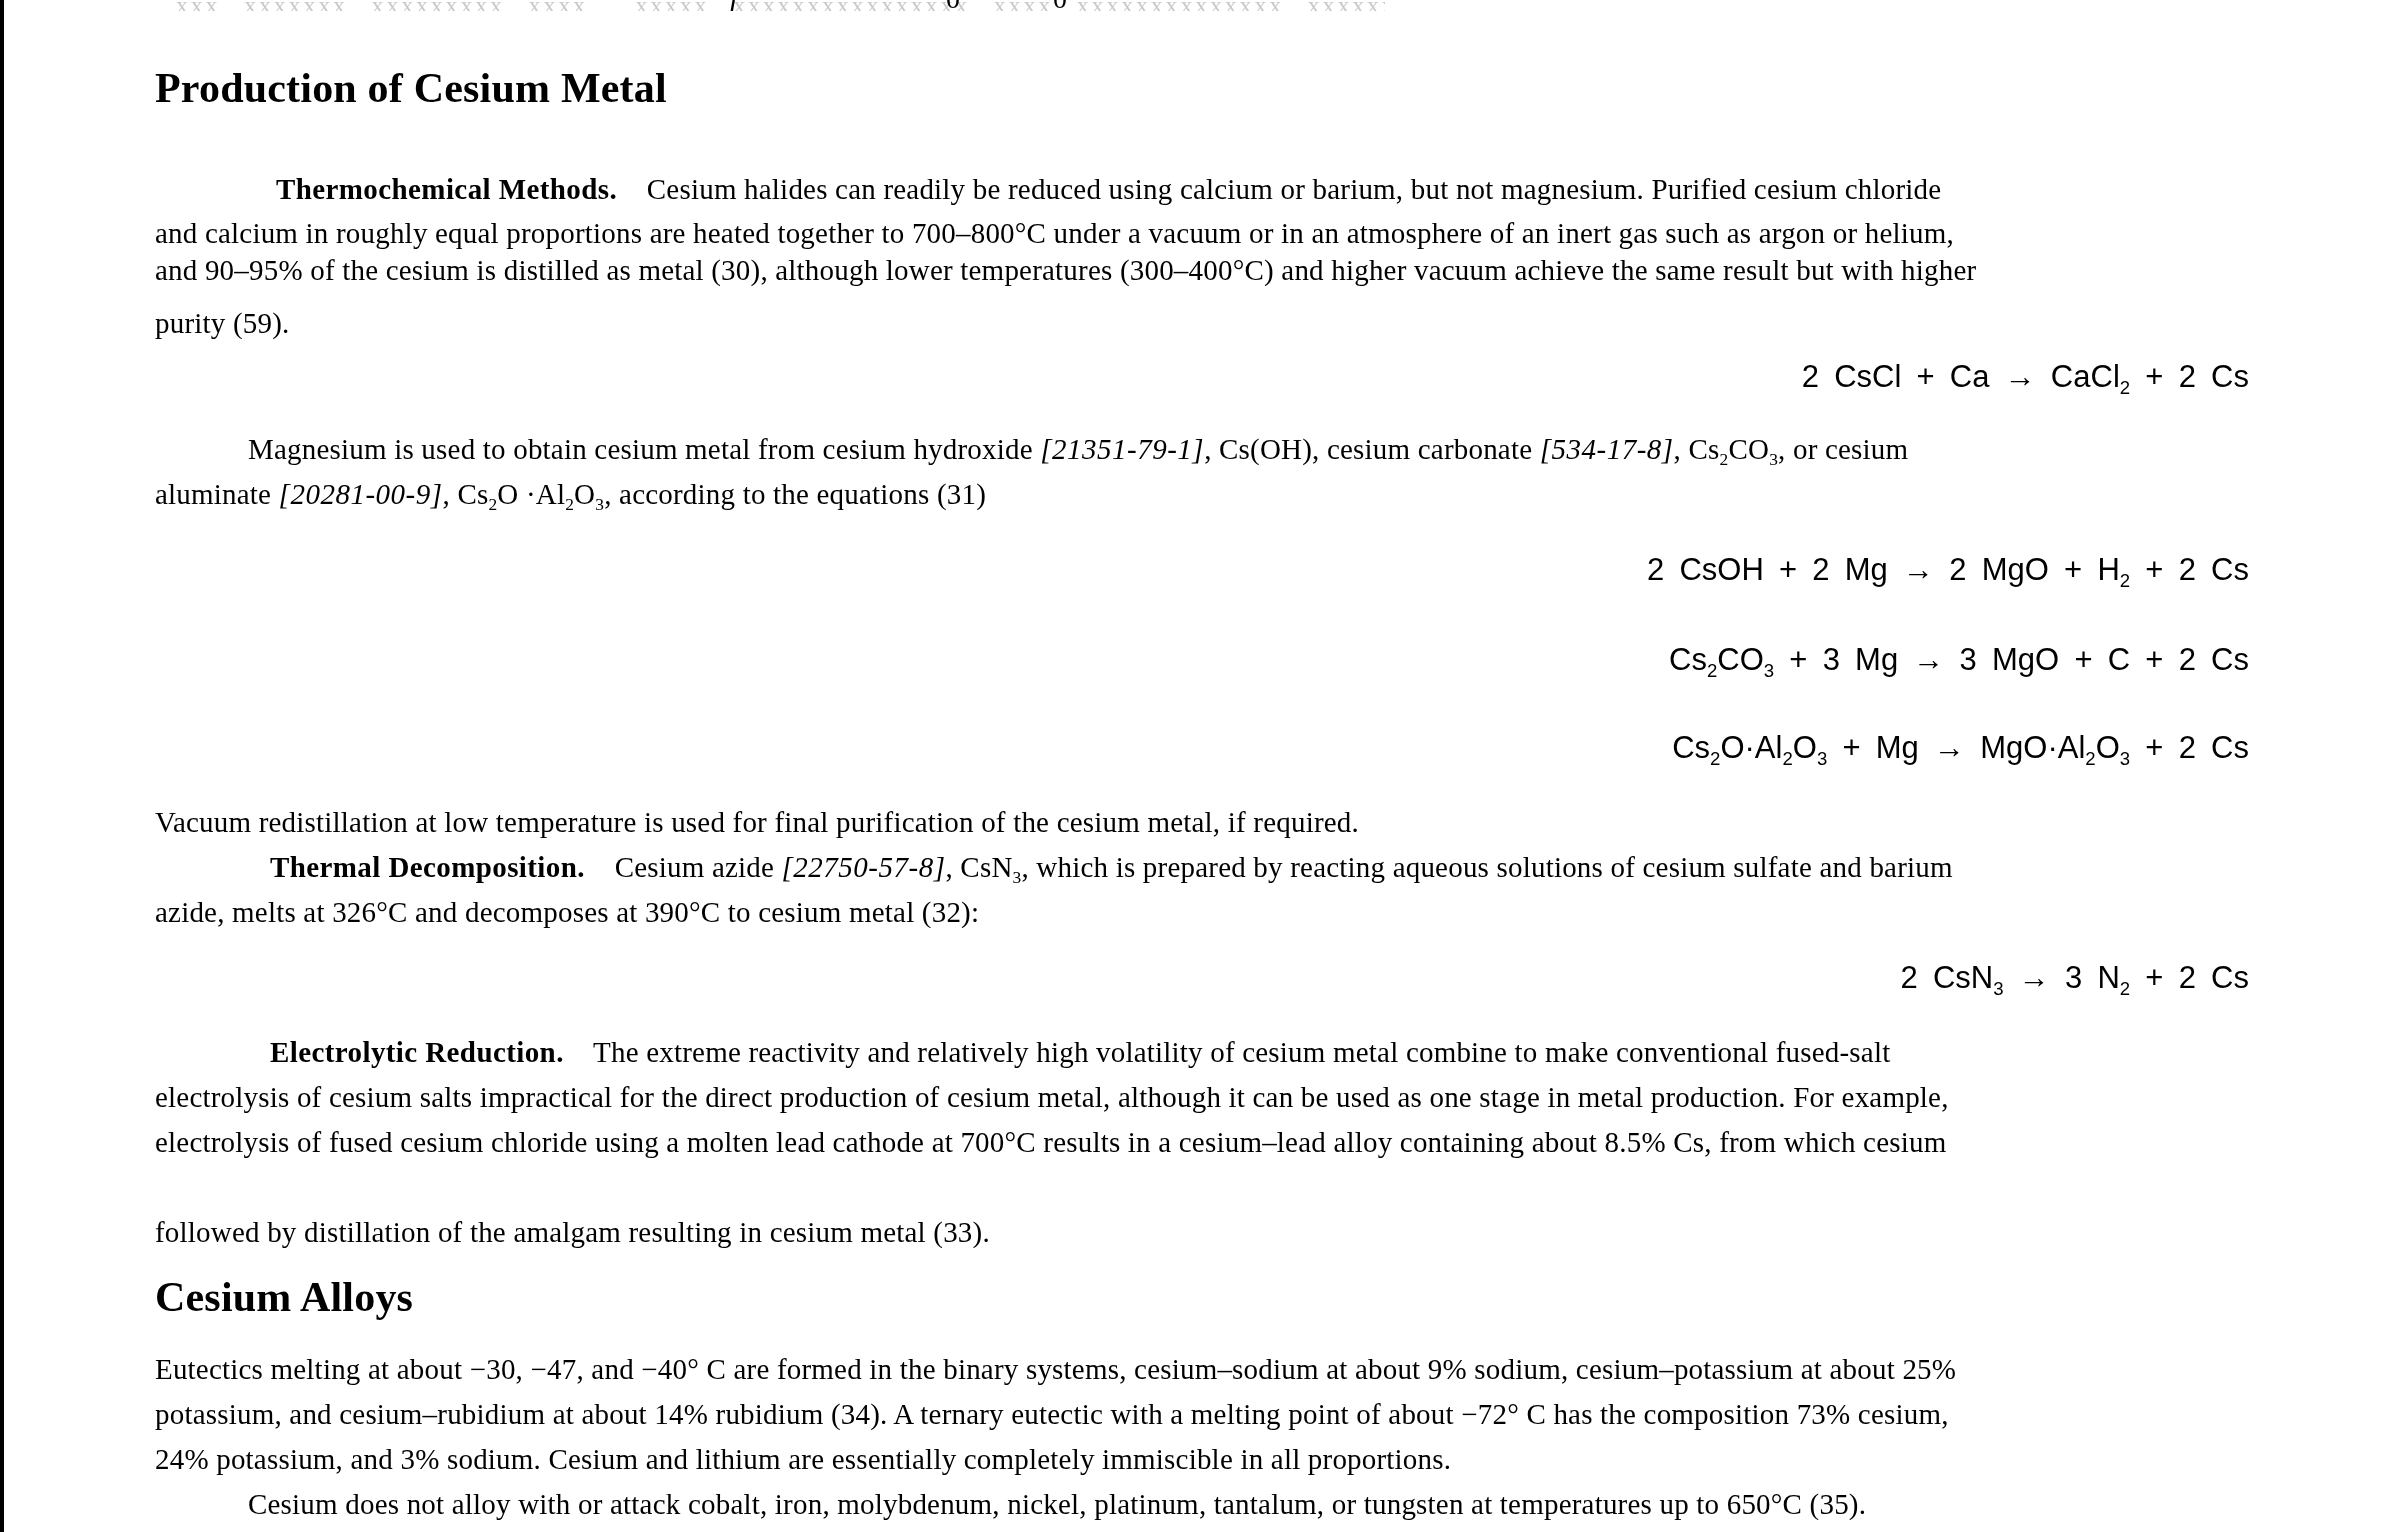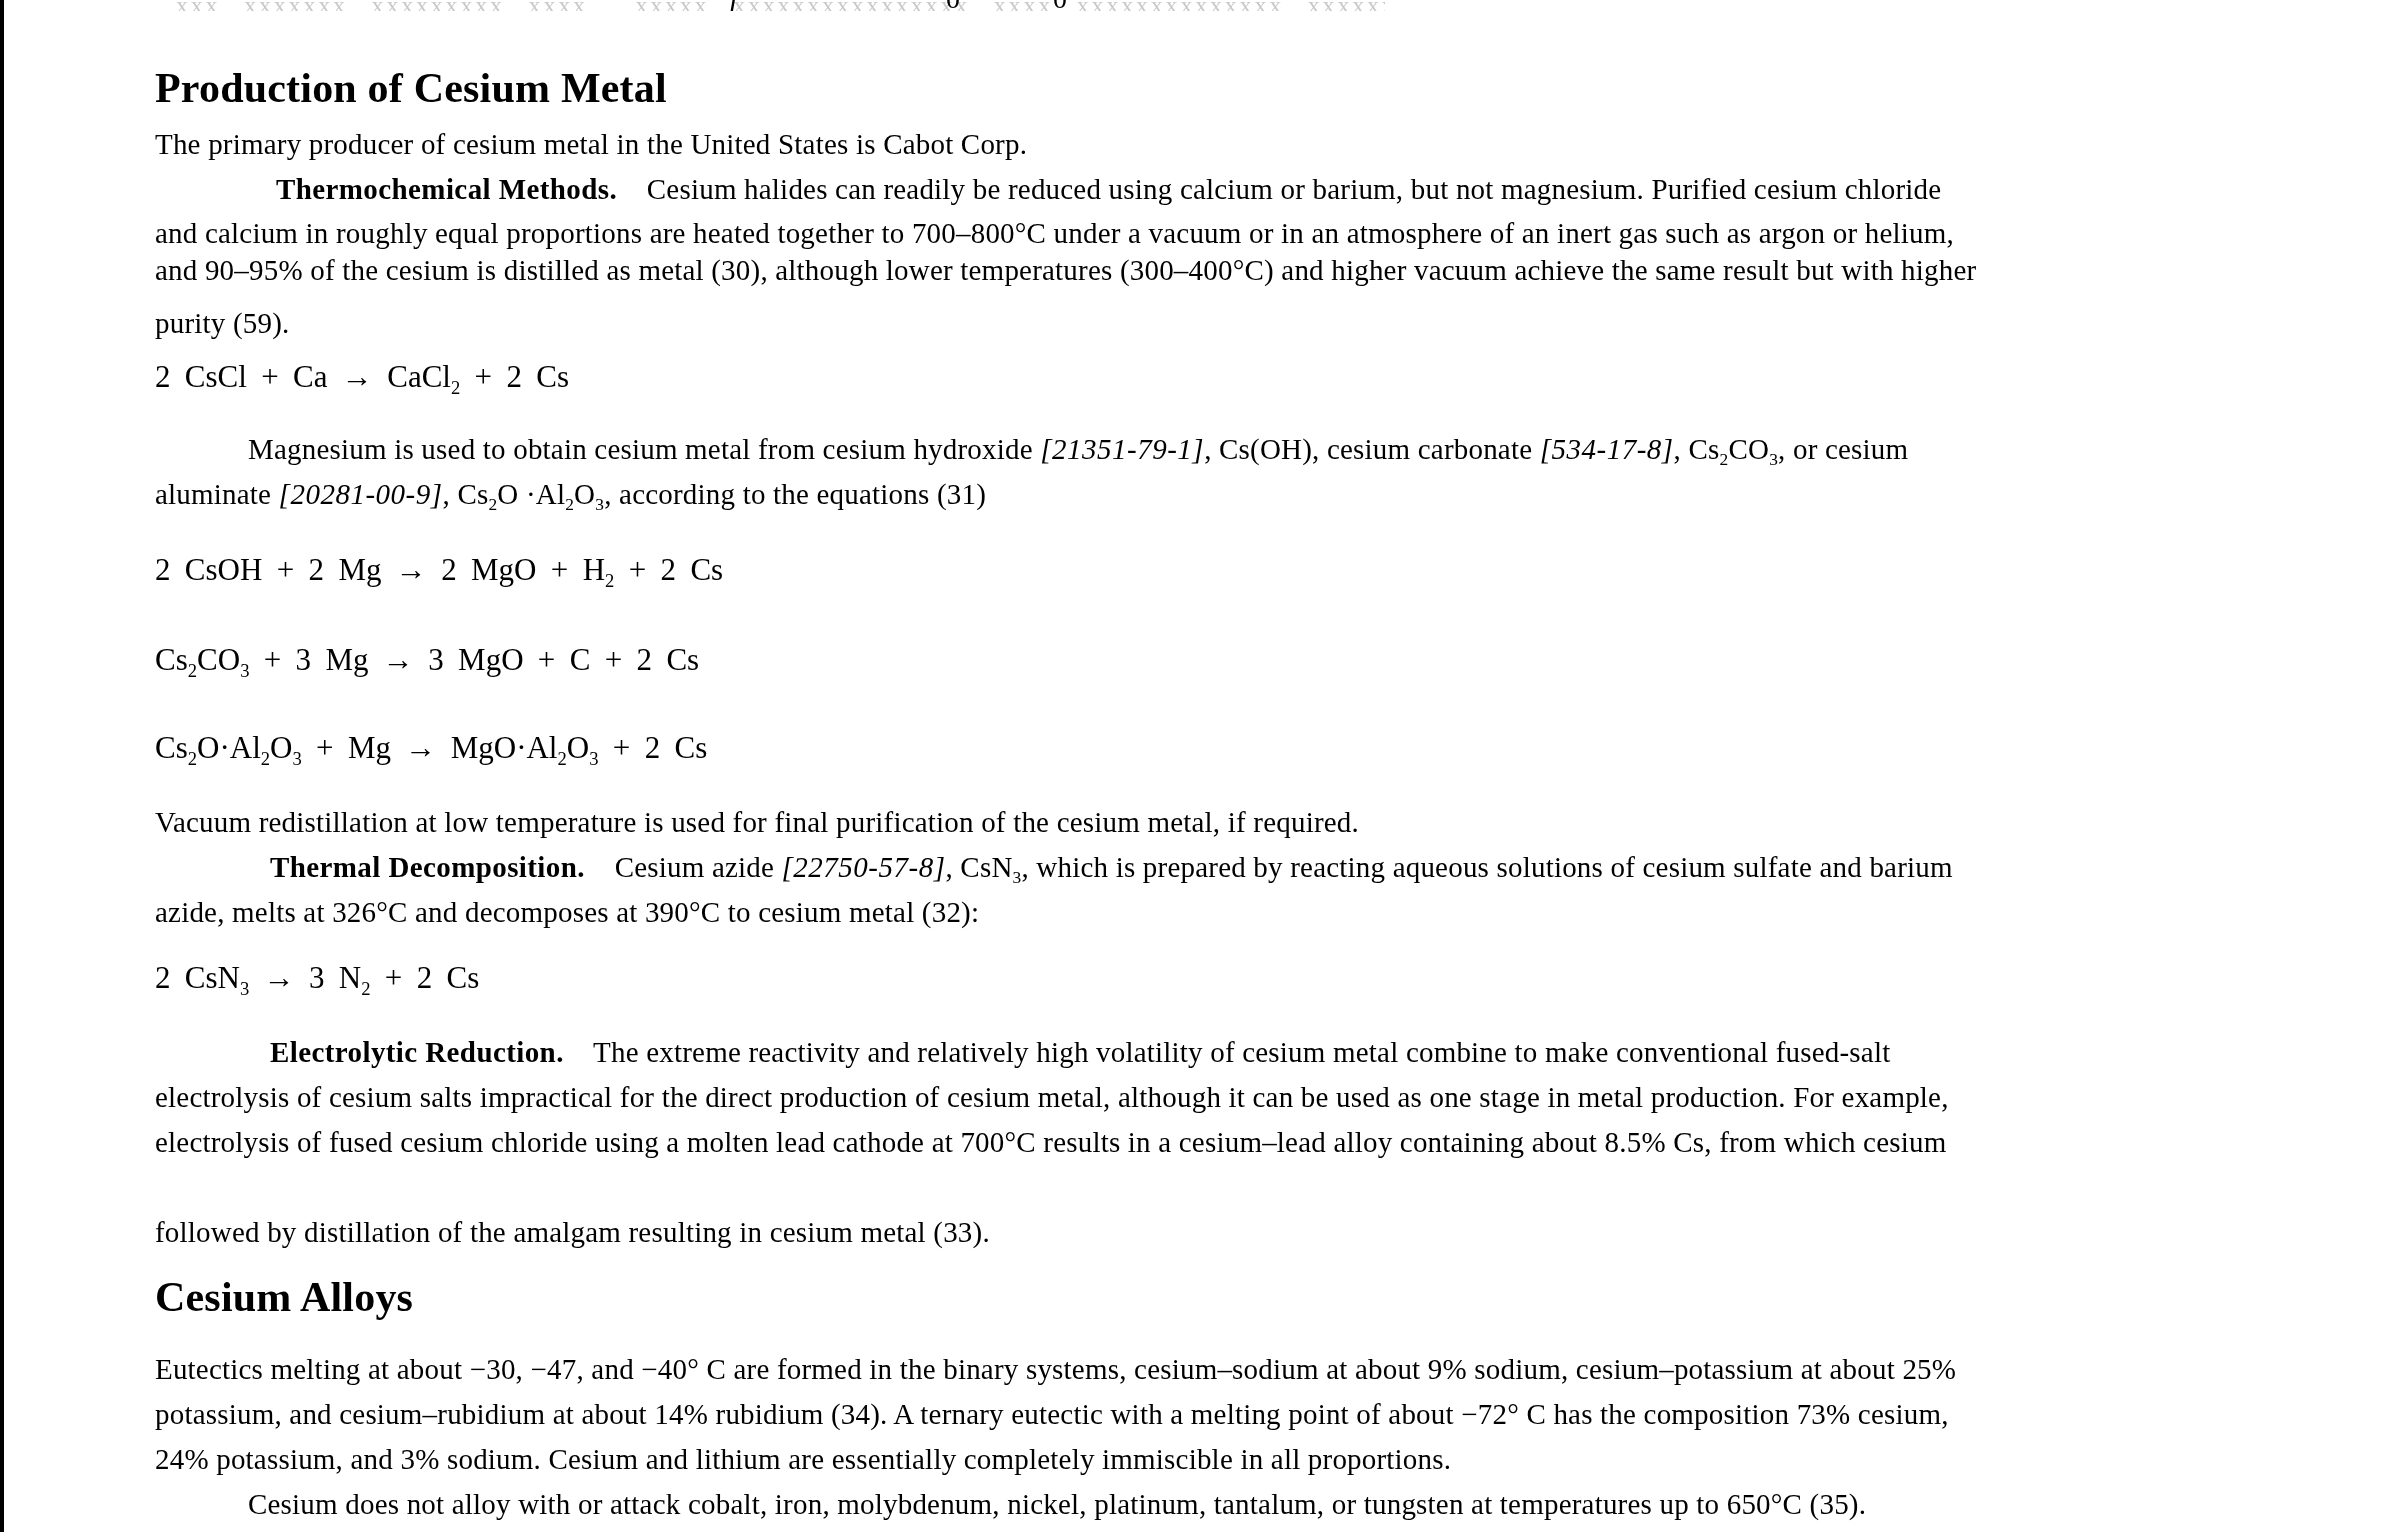--- a/index.html
+++ b/index.html
@@ -39,22 +39,22 @@
     font-size:42px;font-weight:bold;line-height:47px;white-space:pre;
     letter-spacing:0.2px;
   }
   .ln{
     position:absolute;left:155px;
     font-size:29px;line-height:36px;white-space:pre;
     letter-spacing:0.2px;
   }
   .ln b{letter-spacing:0.4px;}
   .eq{
-    position:absolute;left:155px;width:2094px;text-align:left;
-    font-family:Liberation Serif, serif;
+    position:absolute;left:155px;width:2094px;text-align:right;
+    font-family:Liberation Sans, sans-serif;
     font-size:31px;line-height:37px;white-space:pre;
     word-spacing:6.6px;
   }
   sub{
     font-size:60%;
     line-height:0;
     vertical-align:-0.35em;
   }
   i{letter-spacing:0.5px;}
 </style>
@@ -66,21 +66,20 @@
   <div class="left-border"></div>
 
   <div class="clip-row">
     <span class="ghost">xxx xxxxxxx xxxxxxxxx xxxx  xxxxx xxxxxxxxxxxxxxxx xxxx xxxxxxxxxxxxxx xxxxxxxxx xx</span>
     <span class="mark-a">f</span>
     <span class="mark-b">0 0</span>
   </div>
 
   <div class="h1" style="top:65px">Production of Cesium Metal</div>
 
-  <div class="ln" style="top:126px">The primary producer of cesium metal in the United States is Cabot Corp.</div>
 
   <div class="ln" style="top:171px;left:276px"><b>Thermochemical Methods.</b>    Cesium halides can readily be reduced using calcium or barium, but not magnesium. Purified cesium chloride</div>
   <div class="ln" style="top:215px">and calcium in roughly equal proportions are heated together to 700–800°C under a vacuum or in an atmosphere of an inert gas such as argon or helium,</div>
   <div class="ln" style="top:252px">and 90–95% of the cesium is distilled as metal (30), although lower temperatures (300–400°C) and higher vacuum achieve the same result but with higher</div>
   <div class="ln" style="top:305px">purity (59).</div>
 
   <div class="eq" style="top:358px">2 CsCl + Ca → CaCl<sub>2</sub> + 2 Cs</div>
 
   <div class="ln" style="top:431px;left:248px">Magnesium is used to obtain cesium metal from cesium hydroxide <i>[21351-79-1]</i>, Cs(OH), cesium carbonate <i>[534-17-8]</i>, Cs<sub>2</sub>CO<sub>3</sub>, or cesium</div>
   <div class="ln" style="top:476px">aluminate <i>[20281-00-9]</i>, Cs<sub>2</sub>O ·Al<sub>2</sub>O<sub>3</sub>, according to the equations (31)</div>

